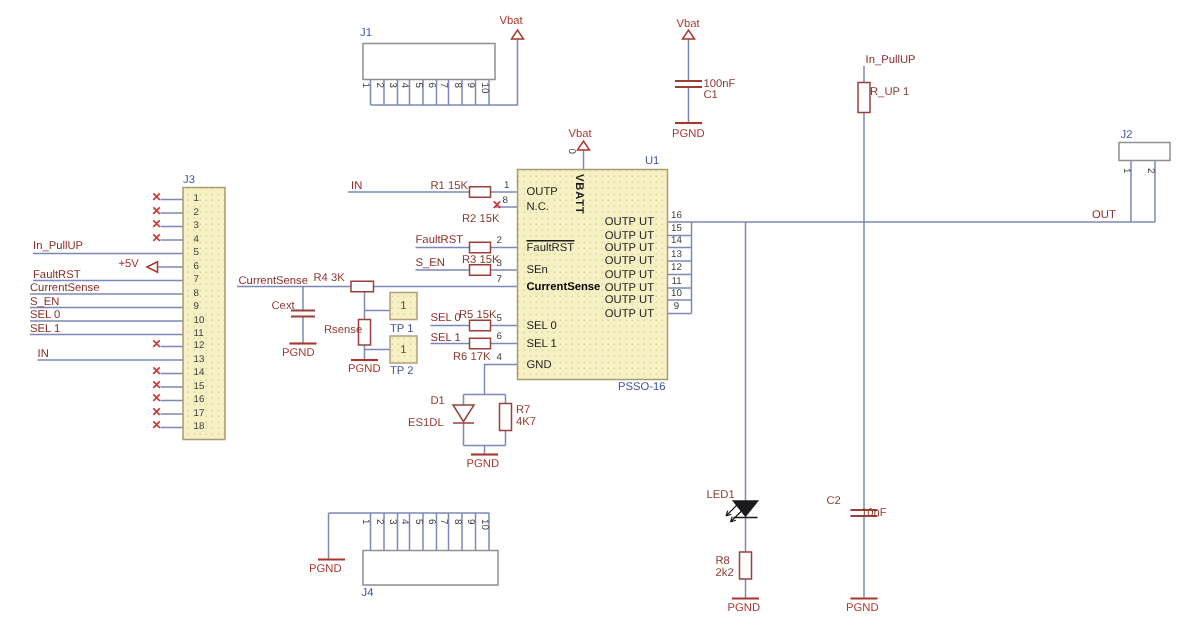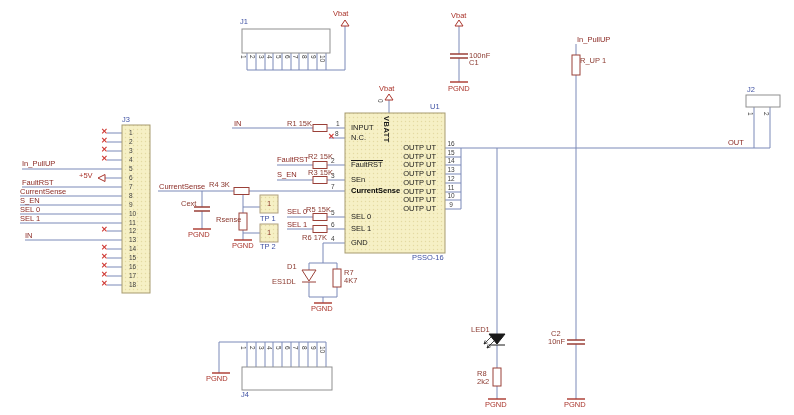--- a/index.html
+++ b/index.html
@@ -147,41 +147,41 @@
 <div class="t net" style="left:234px;top:120px">IN</div>
 <div class="t net" style="left:277px;top:156px">FaultRST</div>
 <div class="t net" style="left:277px;top:171px">S_EN</div>
 <div class="t net" style="left:159px;top:183px">CurrentSense</div>
 <div class="t net" style="left:287px;top:208px">SEL 0</div>
 <div class="t net" style="left:287px;top:221px">SEL 1</div>
 <div class="t net" style="left:577px;top:36px">In_PullUP</div>
 <div class="t net" style="left:728px;top:139px">OUT</div>
 
 <div class="t cmp" style="left:287px;top:120px">R1 15K</div>
-<div class="t cmp" style="left:308px;top:153px">R2 15K</div>
+<div class="t cmp" style="left:308px;top:142px">R2 15K</div>
 <div class="t cmp" style="left:308px;top:169px">R3 15K</div>
 <div class="t cmp" style="left:209px;top:181px">R4 3K</div>
 <div class="t cmp" style="left:306px;top:206px">R5 15K</div>
 <div class="t cmp" style="left:302px;top:234px">R6 17K</div>
 <div class="t cmp" style="left:580px;top:57px">R_UP 1</div>
 <div class="t cmp" style="left:344px;top:269px">R7</div>
 <div class="t cmp" style="left:344px;top:277px">4K7</div>
 <div class="t cmp" style="left:477px;top:370px">R8</div>
 <div class="t cmp" style="left:477px;top:378px">2k2</div>
 <div class="t cmp" style="left:216px;top:216px">Rsense</div>
 <div class="t cmp" style="left:181px;top:200px">Cext</div>
 <div class="t cmp" style="left:469px;top:59px">C1</div>
 <div class="t cmp" style="left:469px;top:52px">100nF</div>
 <div class="t cmp" style="left:551px;top:330px">C2</div>
-<div class="t cmp" style="left:548px;top:338px">10nF</div>
+<div class="t cmp" style="left:574px;top:338px">10nF</div>
 <div class="t cmp" style="left:287px;top:263px">D1</div>
 <div class="t cmp" style="left:272px;top:278px">ES1DL</div>
 <div class="t cmp" style="left:471px;top:326px">LED1</div>
 
-<div class="t icpin" style="left:351px;top:124px">INPUT</div>
+<div class="t icpin" style="left:351px;top:124px">OUTP</div>
 <div class="t icpin" style="left:351px;top:134px">N.C.</div>
 <div class="t icpin ol" style="left:351px;top:160px">FaultRST</div>
 <div class="t icpin" style="left:351px;top:176px">SEn</div>
 <div class="t icpin bold" style="left:351px;top:187px">CurrentSense</div>
 <div class="t icpin" style="left:351px;top:213px">SEL 0</div>
 <div class="t icpin" style="left:351px;top:225px">SEL 1</div>
 <div class="t icpin" style="left:351px;top:239px">GND</div>
 <div class="t icpin rot" style="left:390px;top:116px;font-weight:bold;letter-spacing:0.5px">VBATT</div>
 <div class="t pin rot" style="left:384px;top:99px">0</div>
 

